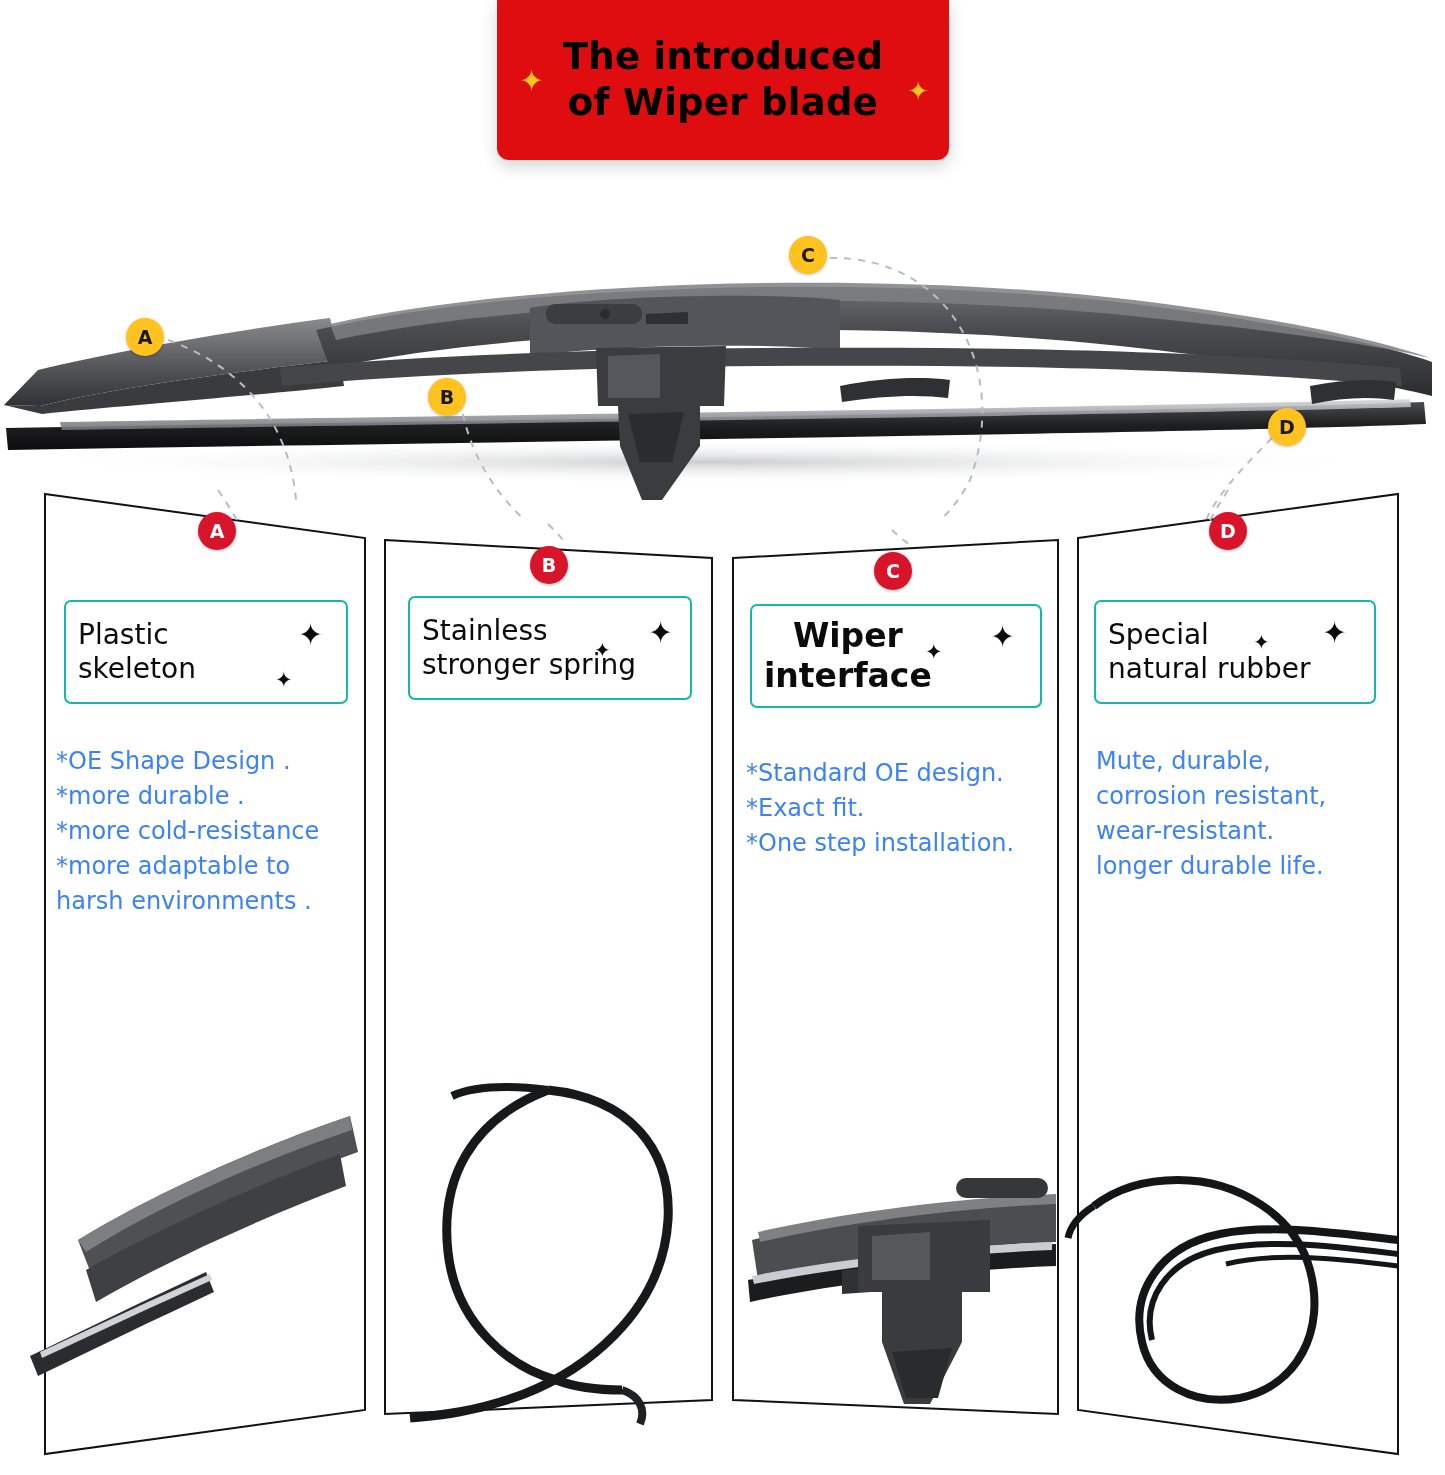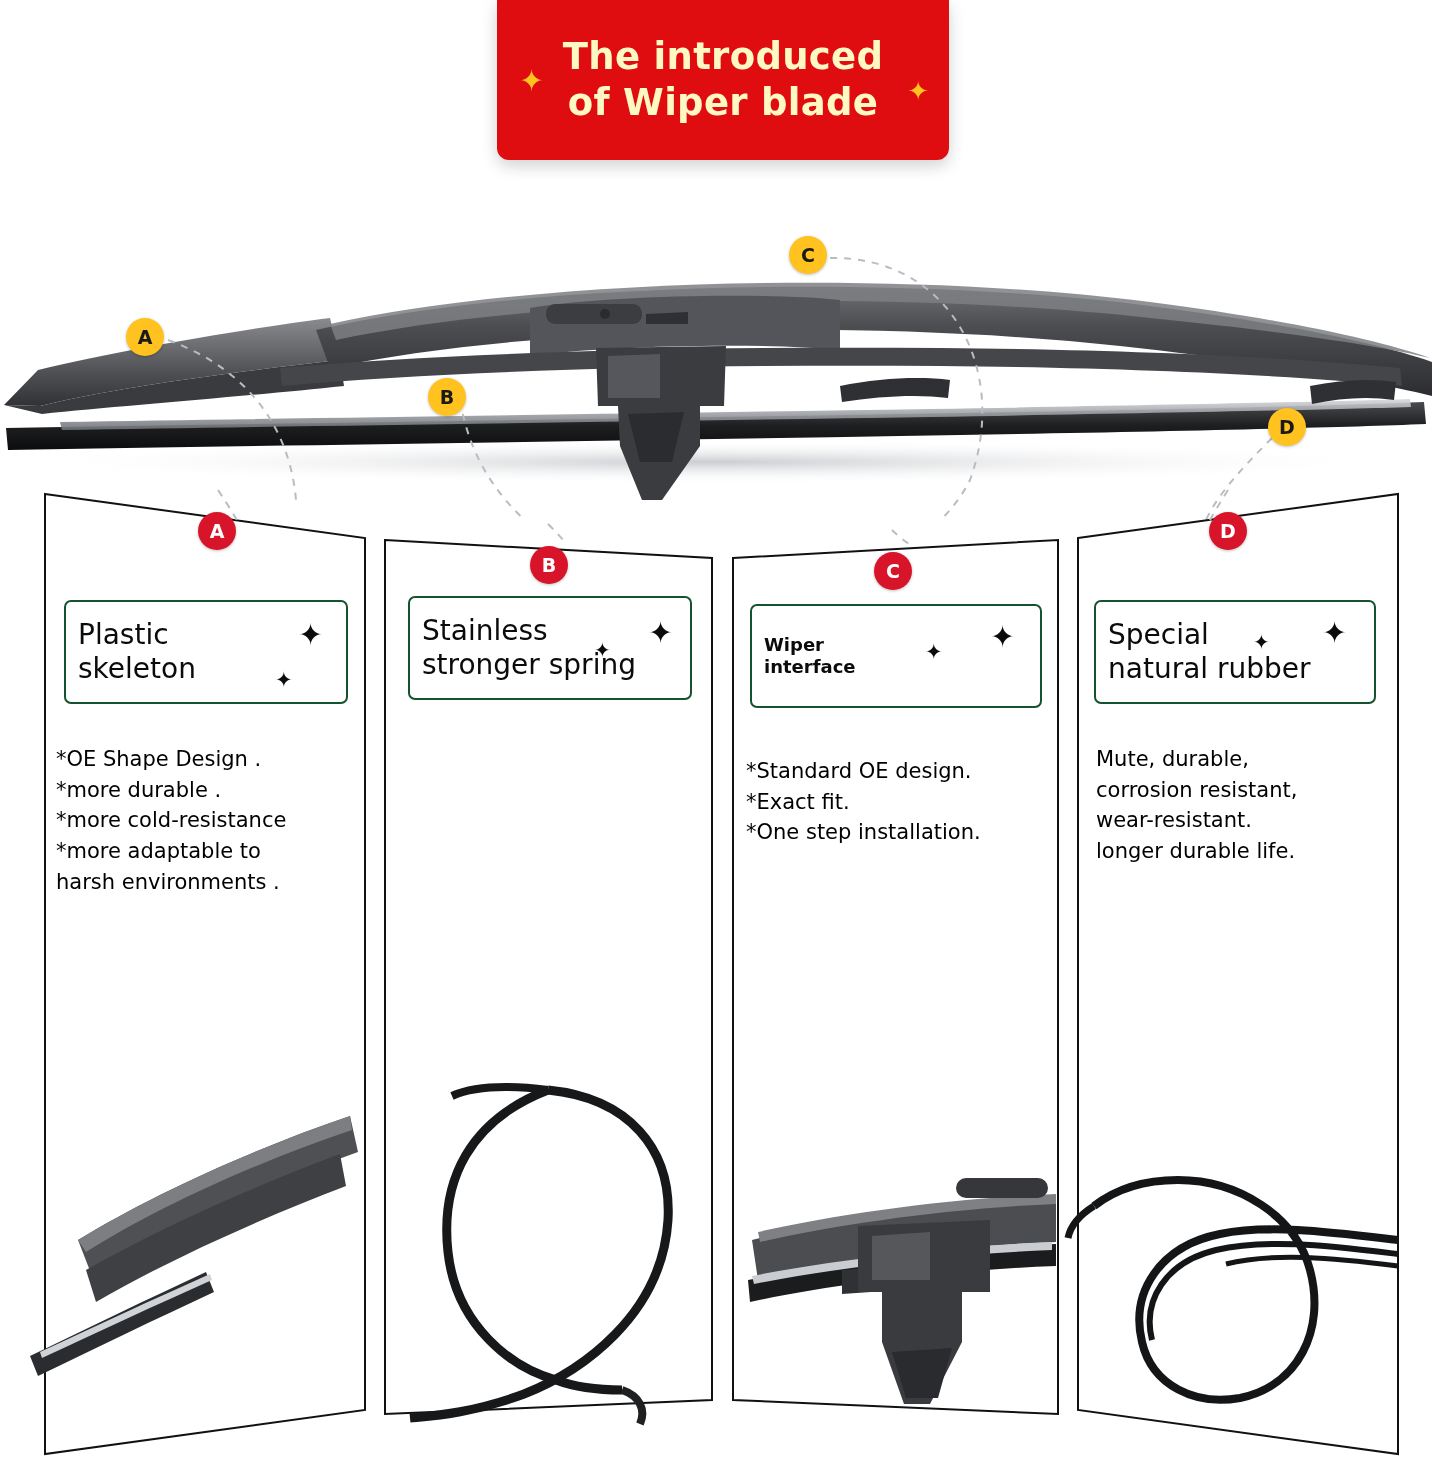--- a/index.html
+++ b/index.html
@@ -25,21 +25,21 @@
     height: 160px;
     background: #e00d10;
     border-bottom-left-radius: 12px;
     border-bottom-right-radius: 12px;
     box-shadow: 0 6px 16px rgba(0,0,0,0.18);
     display: flex;
     align-items: center;
     justify-content: center;
   }
   .banner-title {
-    color: #fef9c3;
+    color: #000000;
     font-size: 37px;
     font-weight: bold;
     line-height: 1.25;
     text-align: center;
     letter-spacing: 0.3px;
     white-space: pre-line;
   }
   .banner-spark {
     position: absolute;
     color: #ffc21f;
@@ -81,39 +81,39 @@
   .panels {
     position: absolute;
     left: 0;
     top: 480px;
     width: 1445px;
     height: 995px;
   }
   .panel-title-box {
     position: absolute;
     box-sizing: border-box;
-    border: 2px solid #14532d;
+    border: 2px solid #14b8a6;
     border-radius: 7px;
     display: flex;
     align-items: center;
     padding: 8px 12px;
     background: #fff;
   }
   .panel-title {
     font-size: 28px;
     line-height: 1.22;
     color: #0b0b0b;
     white-space: pre-line;
   }
-  .panel-title.bold { font-weight: bold; font-size: 18px; }
+  .panel-title.bold { font-weight: bold; font-size: 33px; text-align: center; }
   .panel-body {
     position: absolute;
-    font-size: 21px;
+    font-size: 24px;
     line-height: 1.46;
-    color: #000000;
+    color: #3b82f6;
     white-space: pre-line;
   }
   .tspark {
     position: absolute;
     color: #0b0b0b;
     line-height: 1;
     user-select: none;
   }
 </style>
 </head>

